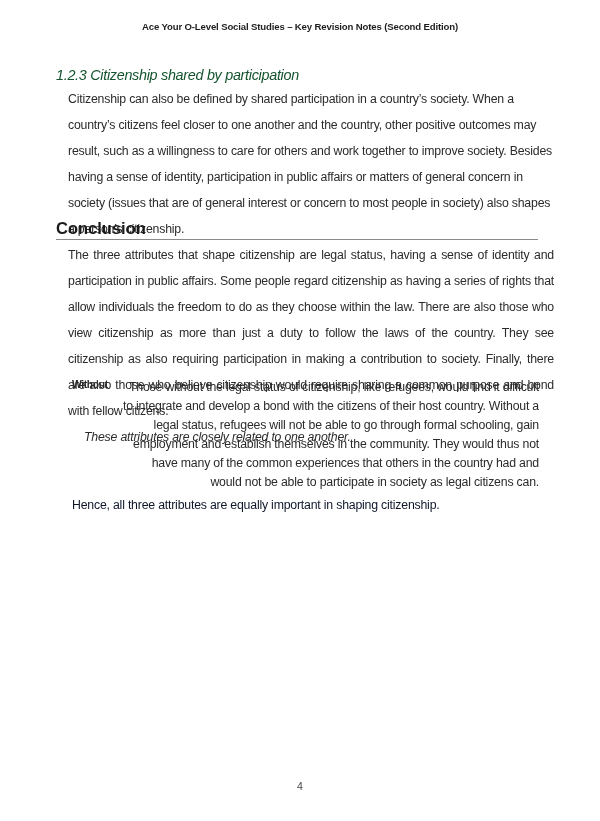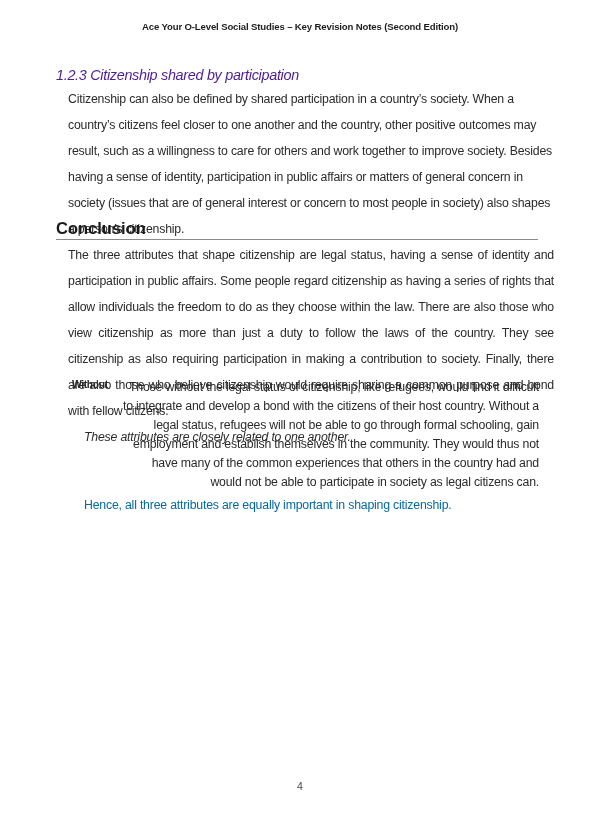--- a/index.html
+++ b/index.html
@@ -8,21 +8,21 @@
       font-family: "Liberation Sans", "DejaVu Sans", sans-serif;
       color: #2a2a2a;
     }
     .running-header {
       position: absolute; top: 21px; left: 0; width: 600px;
       text-align: center; font-size: 9.6px; font-weight: bold; color: #1e1e1e;
       letter-spacing: -0.15px;
     }
     .section-heading {
       position: absolute; top: 67px; left: 56px;
-      font-size: 14.4px; font-style: italic; color: #4c1d95;
+      font-size: 14.4px; font-style: italic; color: #14532d;
       letter-spacing: -0.3px;
     }
     .para {
       position: absolute; left: 68px; width: 486px;
       font-size: 12.3px; line-height: 26px; color: #2b2b2b;
       letter-spacing: -0.2px;
     }
     .para-1 { top: 86px; }
     .conclusion-heading {
       position: absolute; top: 218px; left: 56px; width: 482px;
@@ -40,22 +40,22 @@
       font-size: 10.4px; font-weight: bold; color: #2a2a2a;
       letter-spacing: -0.4px;
     }
     .example-text {
       position: absolute; left: 47px; width: 420px; top: 0;
       font-size: 12.3px; line-height: 19px; color: #2b2b2b;
       letter-spacing: -0.2px;
       text-align: right;
     }
     .closing {
-      position: absolute; top: 496px; left: 84px; width: 470px;
-      font-size: 12.3px; line-height: 19px; color: #0369a1;
+      position: absolute; top: 496px; left: 72px; width: 470px;
+      font-size: 12.3px; line-height: 19px; color: #0f172a;
       letter-spacing: -0.2px;
     }
     .page-number {
       position: absolute; top: 780px; left: 0; width: 600px;
       text-align: center; font-size: 10.5px; color: #444;
     }
   </style>
 </head>
 <body>
 

